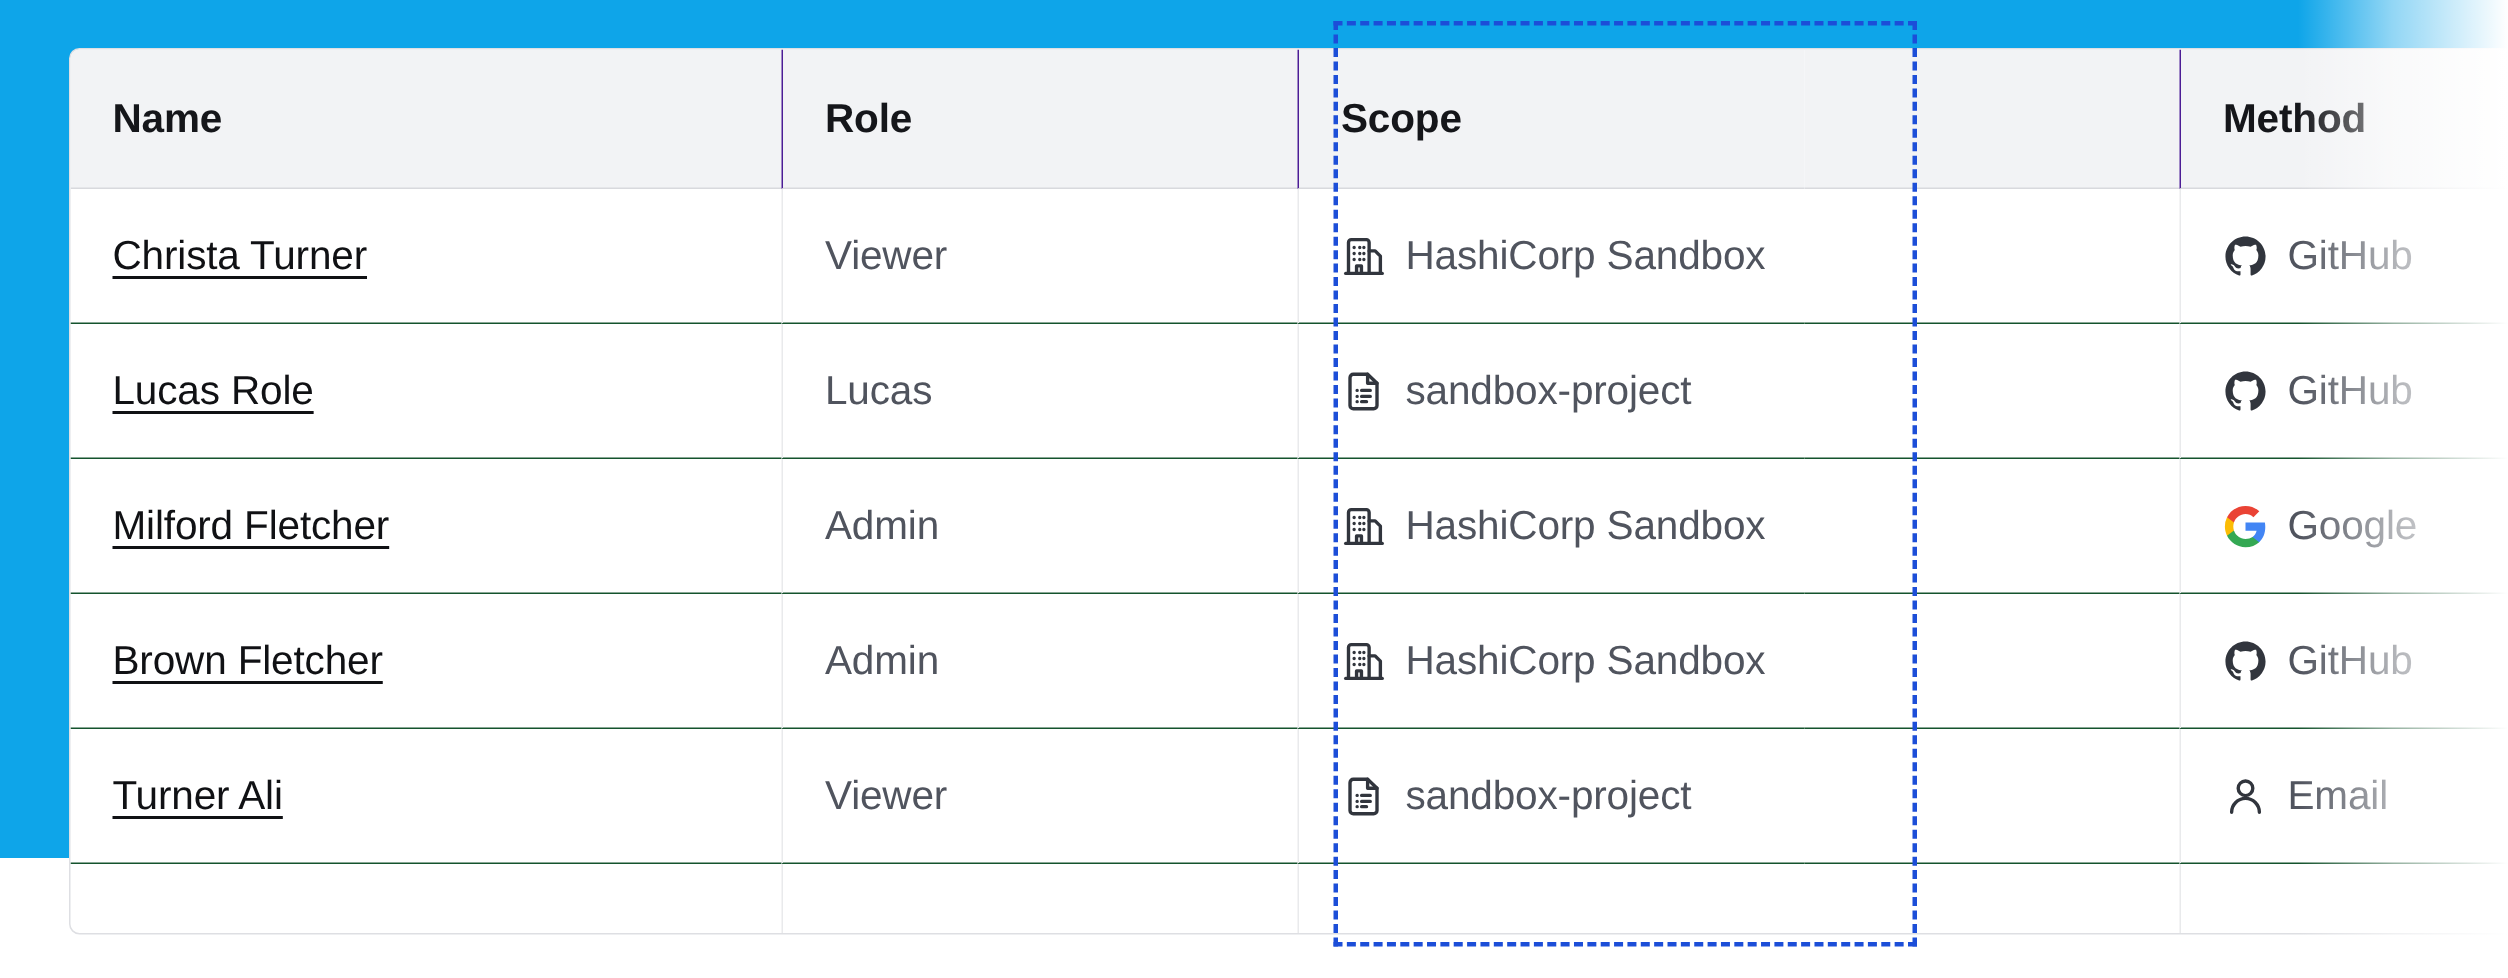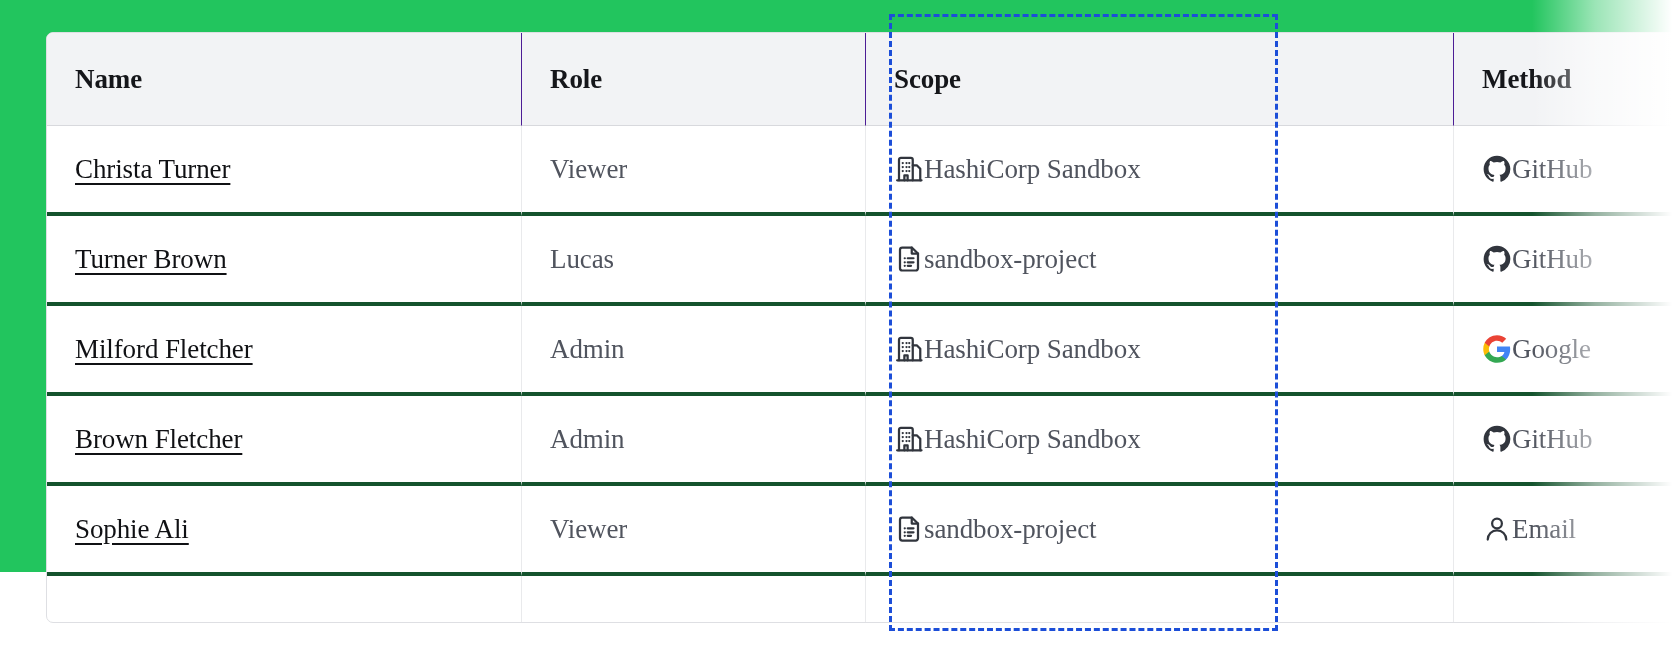--- a/index.html
+++ b/index.html
@@ -5,22 +5,21 @@
   * { box-sizing: border-box; margin: 0; padding: 0; }
   html, body {
     width: 1672px; height: 652px;
     background: #ffffff;
     font-family: "Liberation Sans", sans-serif;
     overflow: hidden;
   }
   #stage {
     position: relative;
     width: 1672px; height: 572px;
-    background: #22c55e;
-    font-family: Liberation Serif, serif;
+    background: #0ea5e9;
   }
 
   
   #table-wrap {
     position: absolute;
     left: 46px;
     top: 32px;
     width: 1640px;
     height: 620px;
     overflow: hidden;
@@ -50,41 +49,41 @@
     padding: 0 0 0 28px;
     font-size: 27px;
     font-weight: 700;
     color: #15161a;
     letter-spacing: -0.1px;
   }
   thead th.col-div { border-left: 1px solid #4c1d95; }
 
   tbody td {
     height: 90px;
-    border-bottom: 4px solid #14532d;
+    border-bottom: 1px solid #14532d;
     vertical-align: middle;
     padding: 0 0 0 28px;
     font-size: 27px;
     color: #50545e;
     letter-spacing: -0.1px;
     white-space: nowrap;
   }
   tbody td.col-div { border-left: 1px solid #e9eaec; }
   tbody tr.partial-row td { height: 46px; border-bottom: none; }
 
   .name-link {
     color: #101114;
     font-weight: 400;
     text-decoration: underline;
     text-underline-offset: 5px;
     text-decoration-thickness: 2px;
     cursor: pointer;
   }
 
-  .cell-flex { display: flex; align-items: flex-start; }
+  .cell-flex { display: flex; align-items: flex-end; gap: 13px; }
   .ic { flex: 0 0 auto; display: inline-flex; align-items: center; justify-content: center; }
   .ic svg { display: block; }
 
   
   #scope-highlight {
     position: absolute;
     left: 889px;
     top: 14px;
     width: 389px;
     height: 617px;
@@ -155,21 +154,21 @@
                   <path d="M12 1.3C6.1 1.3 1.3 6.1 1.3 12c0 4.73 3.06 8.73 7.31 10.15.53.1.73-.23.73-.52l-.01-1.83c-2.97.65-3.6-1.43-3.6-1.43-.49-1.24-1.19-1.57-1.19-1.57-.97-.66.07-.65.07-.65 1.08.08 1.64 1.1 1.64 1.1.96 1.64 2.51 1.17 3.12.89.1-.69.37-1.17.68-1.44-2.37-.27-4.86-1.19-4.86-5.28 0-1.17.42-2.12 1.1-2.87-.11-.27-.48-1.36.1-2.83 0 0 .9-.29 2.95 1.1a10.2 10.2 0 0 1 5.37 0c2.05-1.39 2.95-1.1 2.95-1.1.59 1.47.22 2.56.11 2.83.69.75 1.1 1.7 1.1 2.87 0 4.1-2.5 5.01-4.88 5.27.38.33.72.98.72 1.98l-.01 2.93c0 .29.19.63.74.52A10.72 10.72 0 0 0 22.7 12C22.7 6.1 17.9 1.3 12 1.3Z"></path>
                 </svg>
               </span>
               <span>GitHub</span>
             </span>
           </td>
         </tr>
 
         <tr>
           <td>
-            <span class="name-link">Turner Brown</span>
+            <span class="name-link">Lucas Role</span>
           </td>
           <td class="col-div">Lucas</td>
           <td class="col-div">
             <span class="cell-flex">
               <span class="ic">
                 <svg width="30" height="30" viewBox="0 0 24 24" fill="none" stroke="#31353d" stroke-width="1.8" stroke-linecap="round" stroke-linejoin="round">
                   <path d="M14.2 2.8H6.6a1.8 1.8 0 0 0-1.8 1.8v14.8a1.8 1.8 0 0 0 1.8 1.8h10.8a1.8 1.8 0 0 0 1.8-1.8V7.6z"></path>
                   <path d="M14.2 2.8v4.8h5"></path>
                   <path d="M8.6 11.4h.02M8.6 14.6h.02M8.6 17.4h.02"></path>
                   <path d="M11 11.4h4.6M11 14.6h4.6M11 17.4h2.6"></path>
@@ -253,21 +252,21 @@
                   <path d="M12 1.3C6.1 1.3 1.3 6.1 1.3 12c0 4.73 3.06 8.73 7.31 10.15.53.1.73-.23.73-.52l-.01-1.83c-2.97.65-3.6-1.43-3.6-1.43-.49-1.24-1.19-1.57-1.19-1.57-.97-.66.07-.65.07-.65 1.08.08 1.64 1.1 1.64 1.1.96 1.64 2.51 1.17 3.12.89.1-.69.37-1.17.68-1.44-2.37-.27-4.86-1.19-4.86-5.28 0-1.17.42-2.12 1.1-2.87-.11-.27-.48-1.36.1-2.83 0 0 .9-.29 2.95 1.1a10.2 10.2 0 0 1 5.37 0c2.05-1.39 2.95-1.1 2.95-1.1.59 1.47.22 2.56.11 2.83.69.75 1.1 1.7 1.1 2.87 0 4.1-2.5 5.01-4.88 5.27.38.33.72.98.72 1.98l-.01 2.93c0 .29.19.63.74.52A10.72 10.72 0 0 0 22.7 12C22.7 6.1 17.9 1.3 12 1.3Z"></path>
                 </svg>
               </span>
               <span>GitHub</span>
             </span>
           </td>
         </tr>
 
         <tr>
           <td>
-            <span class="name-link">Sophie Ali</span>
+            <span class="name-link">Turner Ali</span>
           </td>
           <td class="col-div">Viewer</td>
           <td class="col-div">
             <span class="cell-flex">
               <span class="ic">
                 <svg width="30" height="30" viewBox="0 0 24 24" fill="none" stroke="#31353d" stroke-width="1.8" stroke-linecap="round" stroke-linejoin="round">
                   <path d="M14.2 2.8H6.6a1.8 1.8 0 0 0-1.8 1.8v14.8a1.8 1.8 0 0 0 1.8 1.8h10.8a1.8 1.8 0 0 0 1.8-1.8V7.6z"></path>
                   <path d="M14.2 2.8v4.8h5"></path>
                   <path d="M8.6 11.4h.02M8.6 14.6h.02M8.6 17.4h.02"></path>
                   <path d="M11 11.4h4.6M11 14.6h4.6M11 17.4h2.6"></path>

